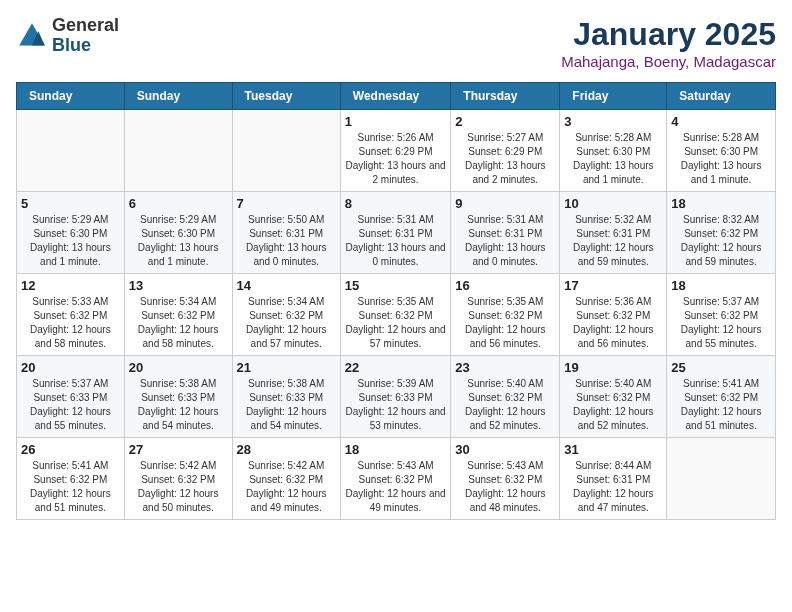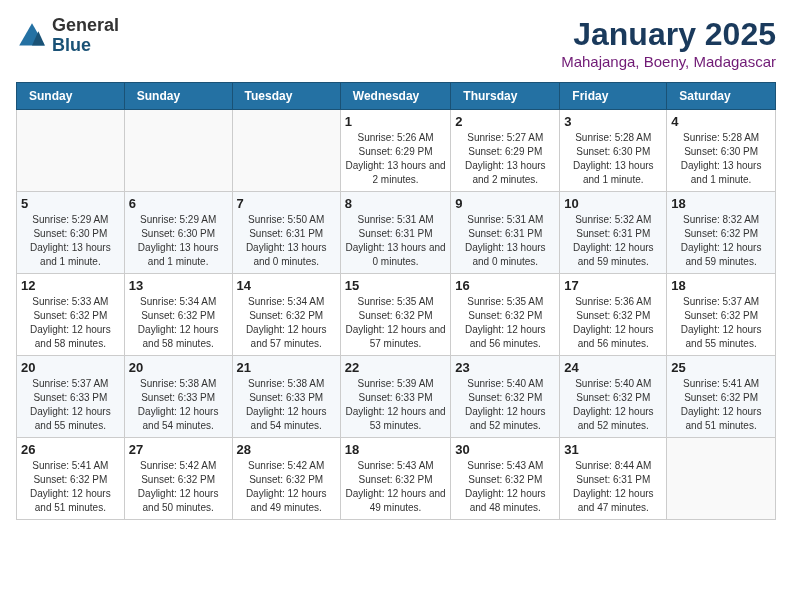--- a/index.html
+++ b/index.html
@@ -270,21 +270,21 @@
 Sunset: 6:33 PM
 Daylight: 12 hours and 53 minutes.</div>
         </td>
         <td>
           <div class="day-num">23</div>
           <div class="day-info">Sunrise: 5:40 AM
 Sunset: 6:32 PM
 Daylight: 12 hours and 52 minutes.</div>
         </td>
         <td>
-          <div class="day-num">24</div>
+          <div class="day-num">19</div>
           <div class="day-info">Sunrise: 5:40 AM
 Sunset: 6:32 PM
 Daylight: 12 hours and 52 minutes.</div>
         </td>
         <td>
           <div class="day-num">25</div>
           <div class="day-info">Sunrise: 5:41 AM
 Sunset: 6:32 PM
 Daylight: 12 hours and 51 minutes.</div>
         </td>

